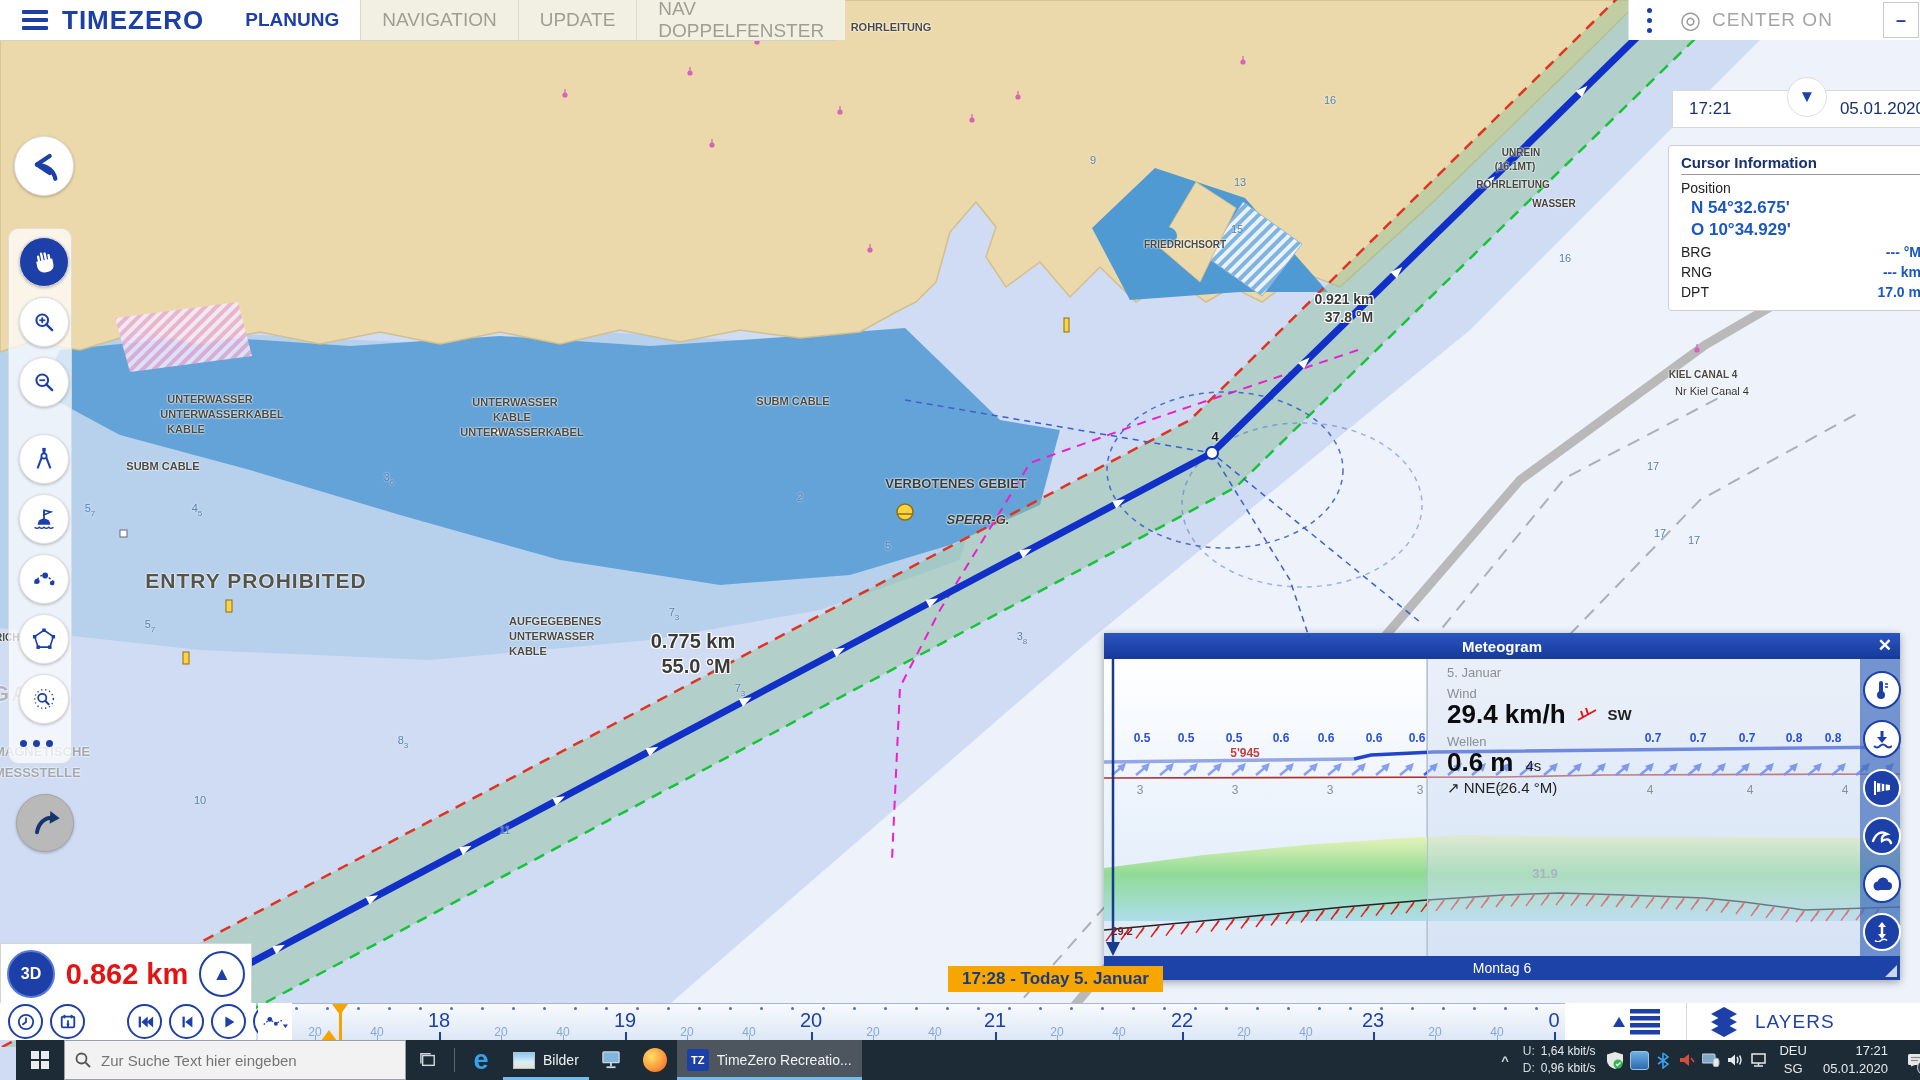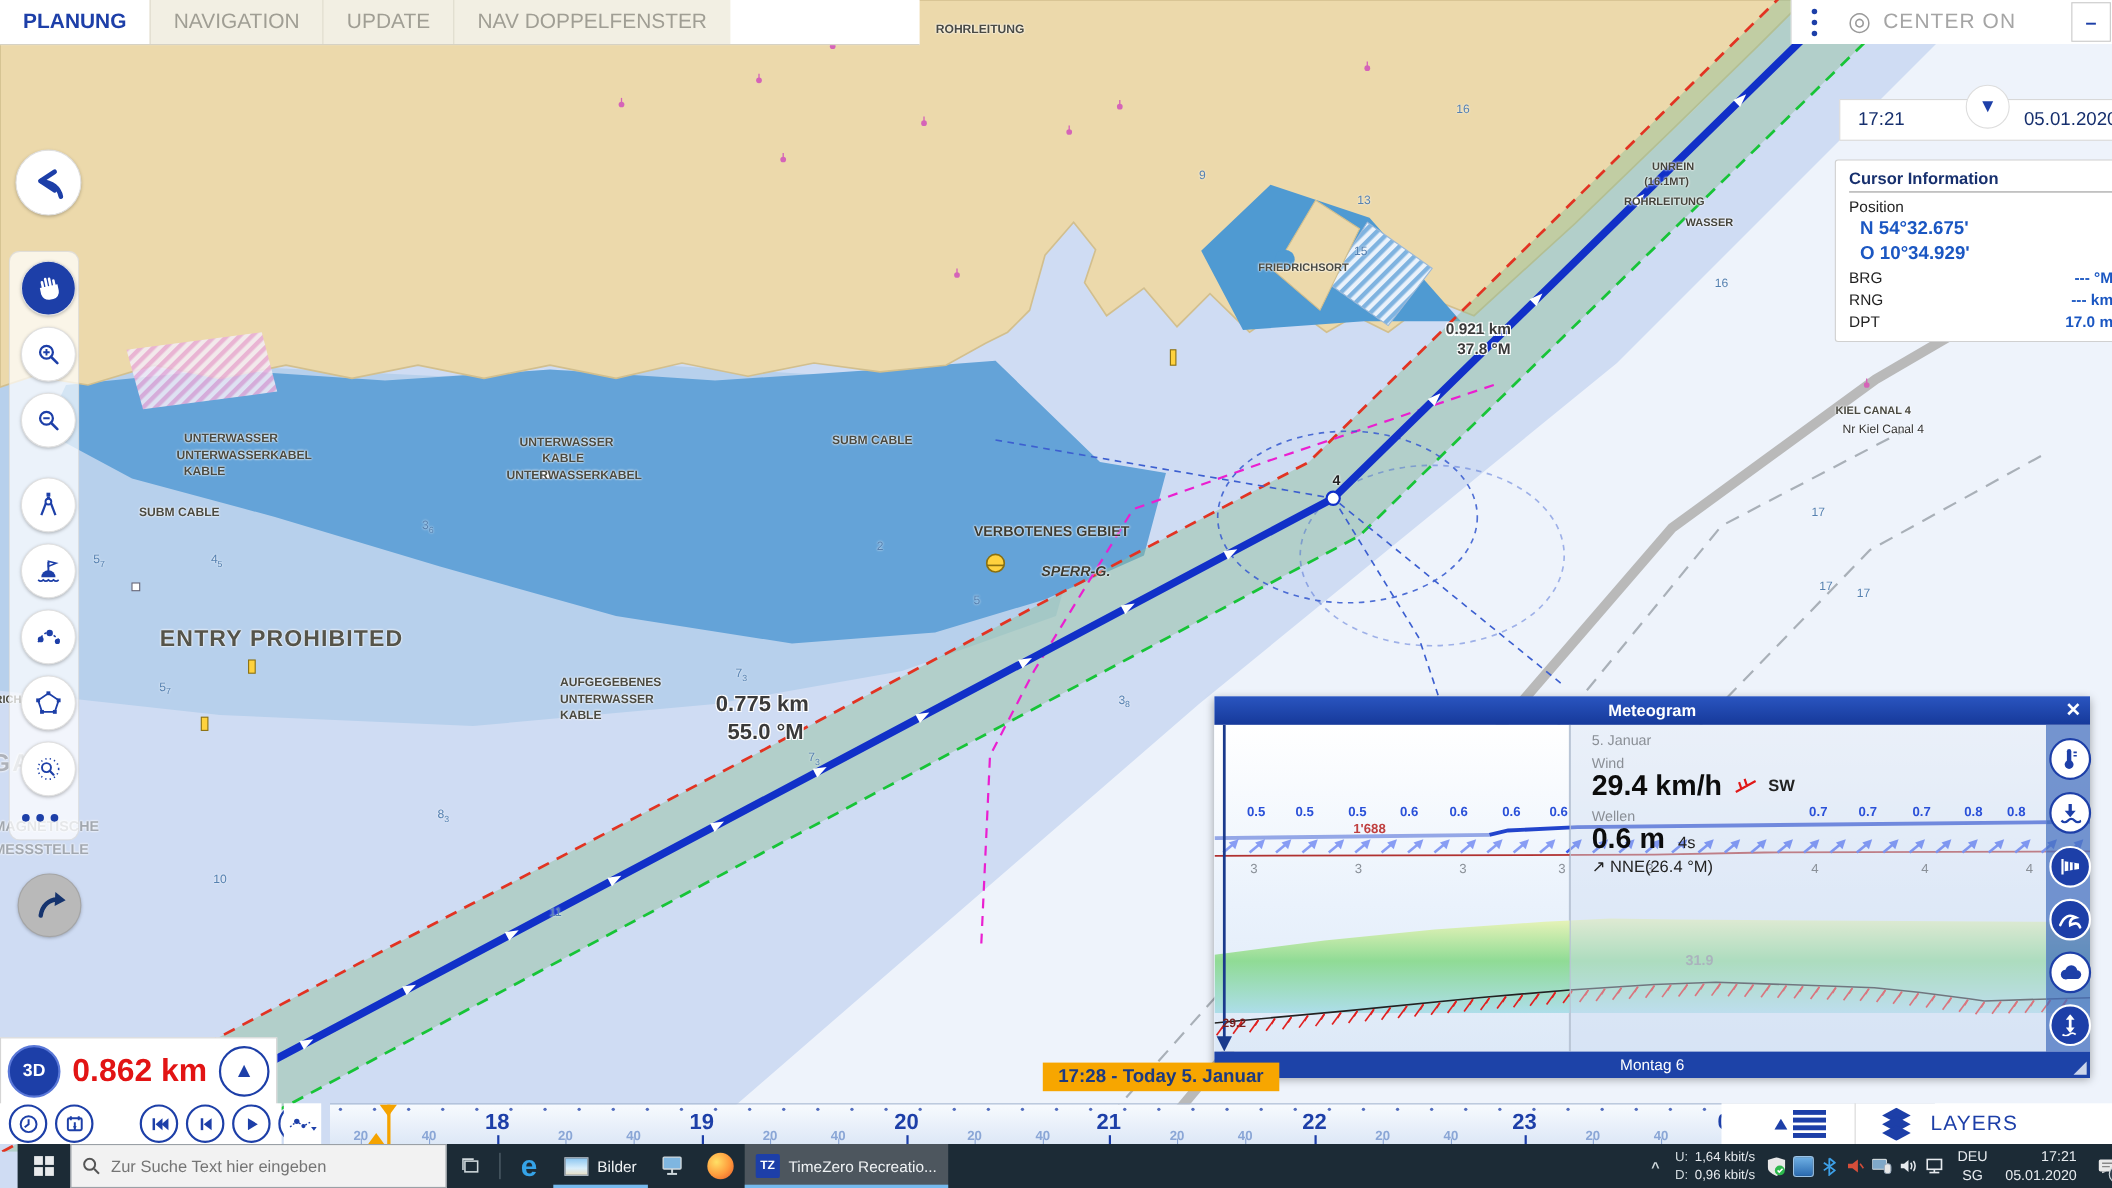--- a/index.html
+++ b/index.html
@@ -72,21 +72,21 @@
   .mi-big{color:#0c0c0c;font-size:26px;font-weight:bold;line-height:1.05;}
   .mi-sub{font-size:15px;color:#222;}
   
   #distance-bar{left:0;top:943px;width:250px;height:60px;background:#fff;border:1px solid #d5d5d5;z-index:32;display:flex;align-items:center;}
   #btn-3d{width:44px;height:44px;border-radius:50%;background:#1d3fa8;border:2px solid #5a78d8;color:#fff;font-weight:bold;font-size:16px;display:flex;align-items:center;justify-content:center;margin-left:6px;cursor:pointer;}
   #dist-val{flex:1;text-align:center;color:#e21414;font-weight:bold;font-size:29px;}
   #btn-compass{width:42px;height:42px;border-radius:50%;background:#fff;border:2px solid #1d3fa8;display:flex;align-items:center;justify-content:center;margin-right:6px;cursor:pointer;color:#1d3fa8;font-size:19px;}
   #playbar{left:0;top:1003px;width:256px;height:37px;background:#fff;z-index:32;display:flex;align-items:center;}
   .pb-btn{width:31px;height:31px;border-radius:50%;border:2px solid #1d3fa8;background:#fff;display:flex;align-items:center;justify-content:center;cursor:pointer;flex:none;}
   #routebox{left:258px;top:1003px;width:34px;height:37px;background:#fff;z-index:32;display:flex;align-items:center;justify-content:center;cursor:pointer;}
-  #timeline{left:300px;top:1003px;width:1459px;height:37px;background:linear-gradient(#f7fafe,#dce7f6);border-top:1px solid #a9b8d2;z-index:31;overflow:hidden;cursor:ew-resize;font-weight:bold;}
+  #timeline{left:287px;top:1003px;width:1459px;height:37px;background:linear-gradient(#f7fafe,#dce7f6);border-top:1px solid #a9b8d2;z-index:31;overflow:hidden;cursor:ew-resize;}
   .tl-hour{position:absolute;top:5px;transform:translateX(-50%);color:#1d3fa8;font-size:20px;}
   .tl-min{position:absolute;top:21px;transform:translateX(-50%);color:#8aa6d6;font-size:12px;}
   .tl-tick{position:absolute;bottom:0;width:2px;height:9px;background:#1d3fa8;}
   .tl-tick.minor{width:1px;height:6px;background:#8aa6d6;}
   .tl-dot{position:absolute;top:3px;width:3px;height:3px;border-radius:50%;background:#1d3fa8;opacity:.75;}
   #tl-cursor{position:absolute;top:0;width:3px;height:37px;background:#f5a300;}
   .tl-tri-top{position:absolute;top:0;width:0;height:0;border-left:8px solid transparent;border-right:8px solid transparent;border-top:11px solid #f5a300;}
   .tl-tri-bot{position:absolute;bottom:0;width:0;height:0;border-left:8px solid transparent;border-right:8px solid transparent;border-bottom:11px solid #f5a300;}
   #time-label{left:948px;top:966px;background:#f7a600;color:#1c3a80;font-weight:bold;font-size:17px;padding:3px 14px;z-index:33;white-space:nowrap;}
   #layers-block{left:1565px;top:1003px;width:355px;height:37px;background:#fff;z-index:32;display:flex;align-items:center;}
@@ -258,20 +258,28 @@
     <div class="depth" style="left: 90px; top: 510px;">5<sub>7</sub></div>
     <div class="depth" style="left: 197px; top: 510px;">4<sub>5</sub></div>
     <div class="depth" style="left: 150px; top: 626px;">5<sub>7</sub></div>
     <div class="depth" style="left: 403px; top: 742px;">8<sub>3</sub></div>
     <div class="depth" style="left: 200px; top: 800px;">10</div>
     <div class="depth" style="left: 505px; top: 830px;">11</div>
     <div class="depth" style="left: 740px; top: 690px;">7<sub>3</sub></div>
   </div>
 
 <div class="abs" id="topbar-left">
+  <div id="logo-block">
+    <div id="hamburger">
+        <span></span>
+        <span></span>
+        <span></span>
+      </div>
+    <div id="logo-text">TIMEZERO</div>
+  </div>
   <div class="tab active">PLANUNG</div>
   <div class="tab">NAVIGATION</div>
   <div class="tab">UPDATE</div>
   <div class="tab">NAV DOPPELFENSTER</div>
 </div>
 <div class="abs" id="topbar-right">
   <div id="menu-dots">
       <i></i>
       <i></i>
       <i></i>
@@ -674,21 +682,21 @@
         <span class="meteo-lab wv" style="left: 729px; top: 79px;">0.8</span>
         <span class="meteo-lab pd" style="left: 36px; top: 131px;">3</span>
         <span class="meteo-lab pd" style="left: 131px; top: 131px;">3</span>
         <span class="meteo-lab pd" style="left: 226px; top: 131px;">3</span>
         <span class="meteo-lab pd" style="left: 316px; top: 131px;">3</span>
         <span class="meteo-lab pd" style="left: 396px; top: 131px;">3</span>
         <span class="meteo-lab pd" style="left: 546px; top: 131px;">4</span>
         <span class="meteo-lab pd" style="left: 646px; top: 131px;">4</span>
         <span class="meteo-lab pd" style="left: 741px; top: 131px;">4</span>
       </div>
-    <span class="meteo-lab" style="left:141px;top:94px;color:#c04040;font-weight:bold;">1'688</span>
+    <span class="meteo-lab" style="left:141px;top:94px;color:#c04040;font-weight:bold;">5'945</span>
     <span class="meteo-lab" style="left:441px;top:214px;color:#aab3bd;font-weight:bold;font-size:13px;">31.9</span>
     <span class="meteo-lab" style="left:18px;top:272px;color:#7a2020;font-weight:bold;font-size:11px;">29.2</span>
   </div>
   <div id="meteo-info">
     <div class="mi-small">5. Januar</div>
     <div class="mi-small">Wind</div>
     <div style="display:flex;align-items:center;gap:10px;">
       <span class="mi-big">29.4 km/h</span>
       <svg width="22" height="16" viewBox="0 0 22 16">
           <path d="M2 13 L20 3 M7 10 L5 4 M12 7 L10 1" stroke="#e01818" stroke-width="2" fill="none"></path>

